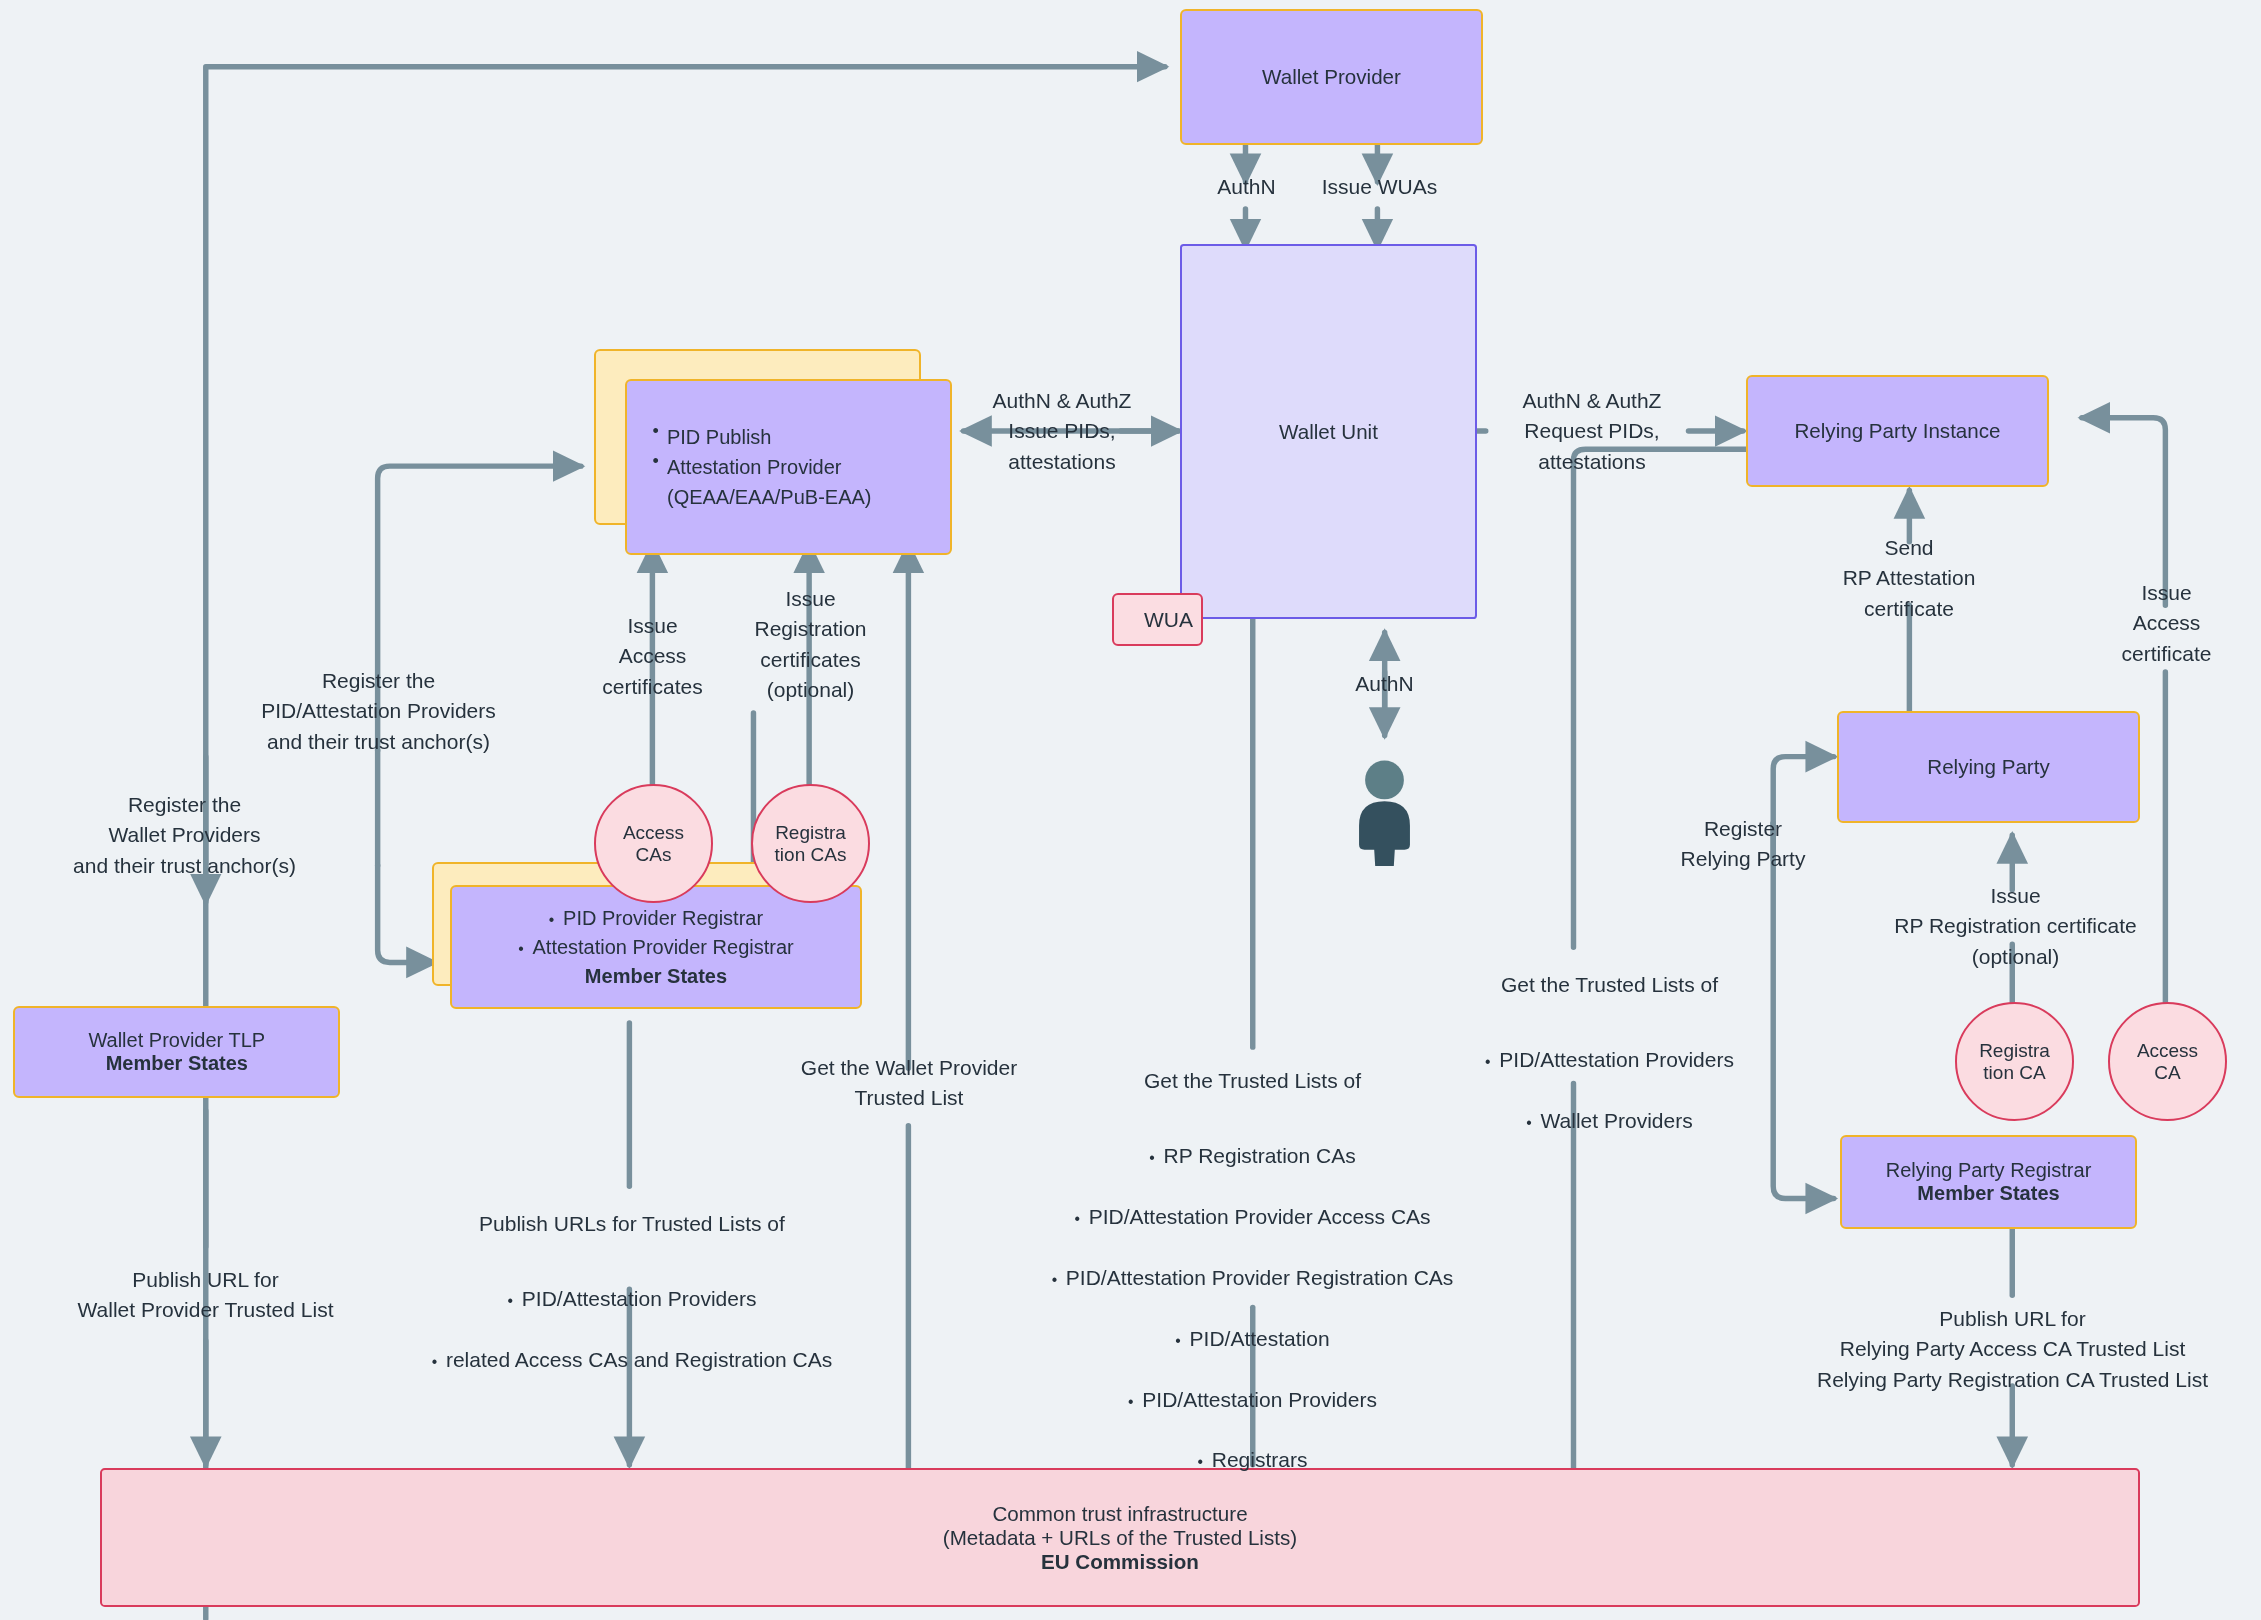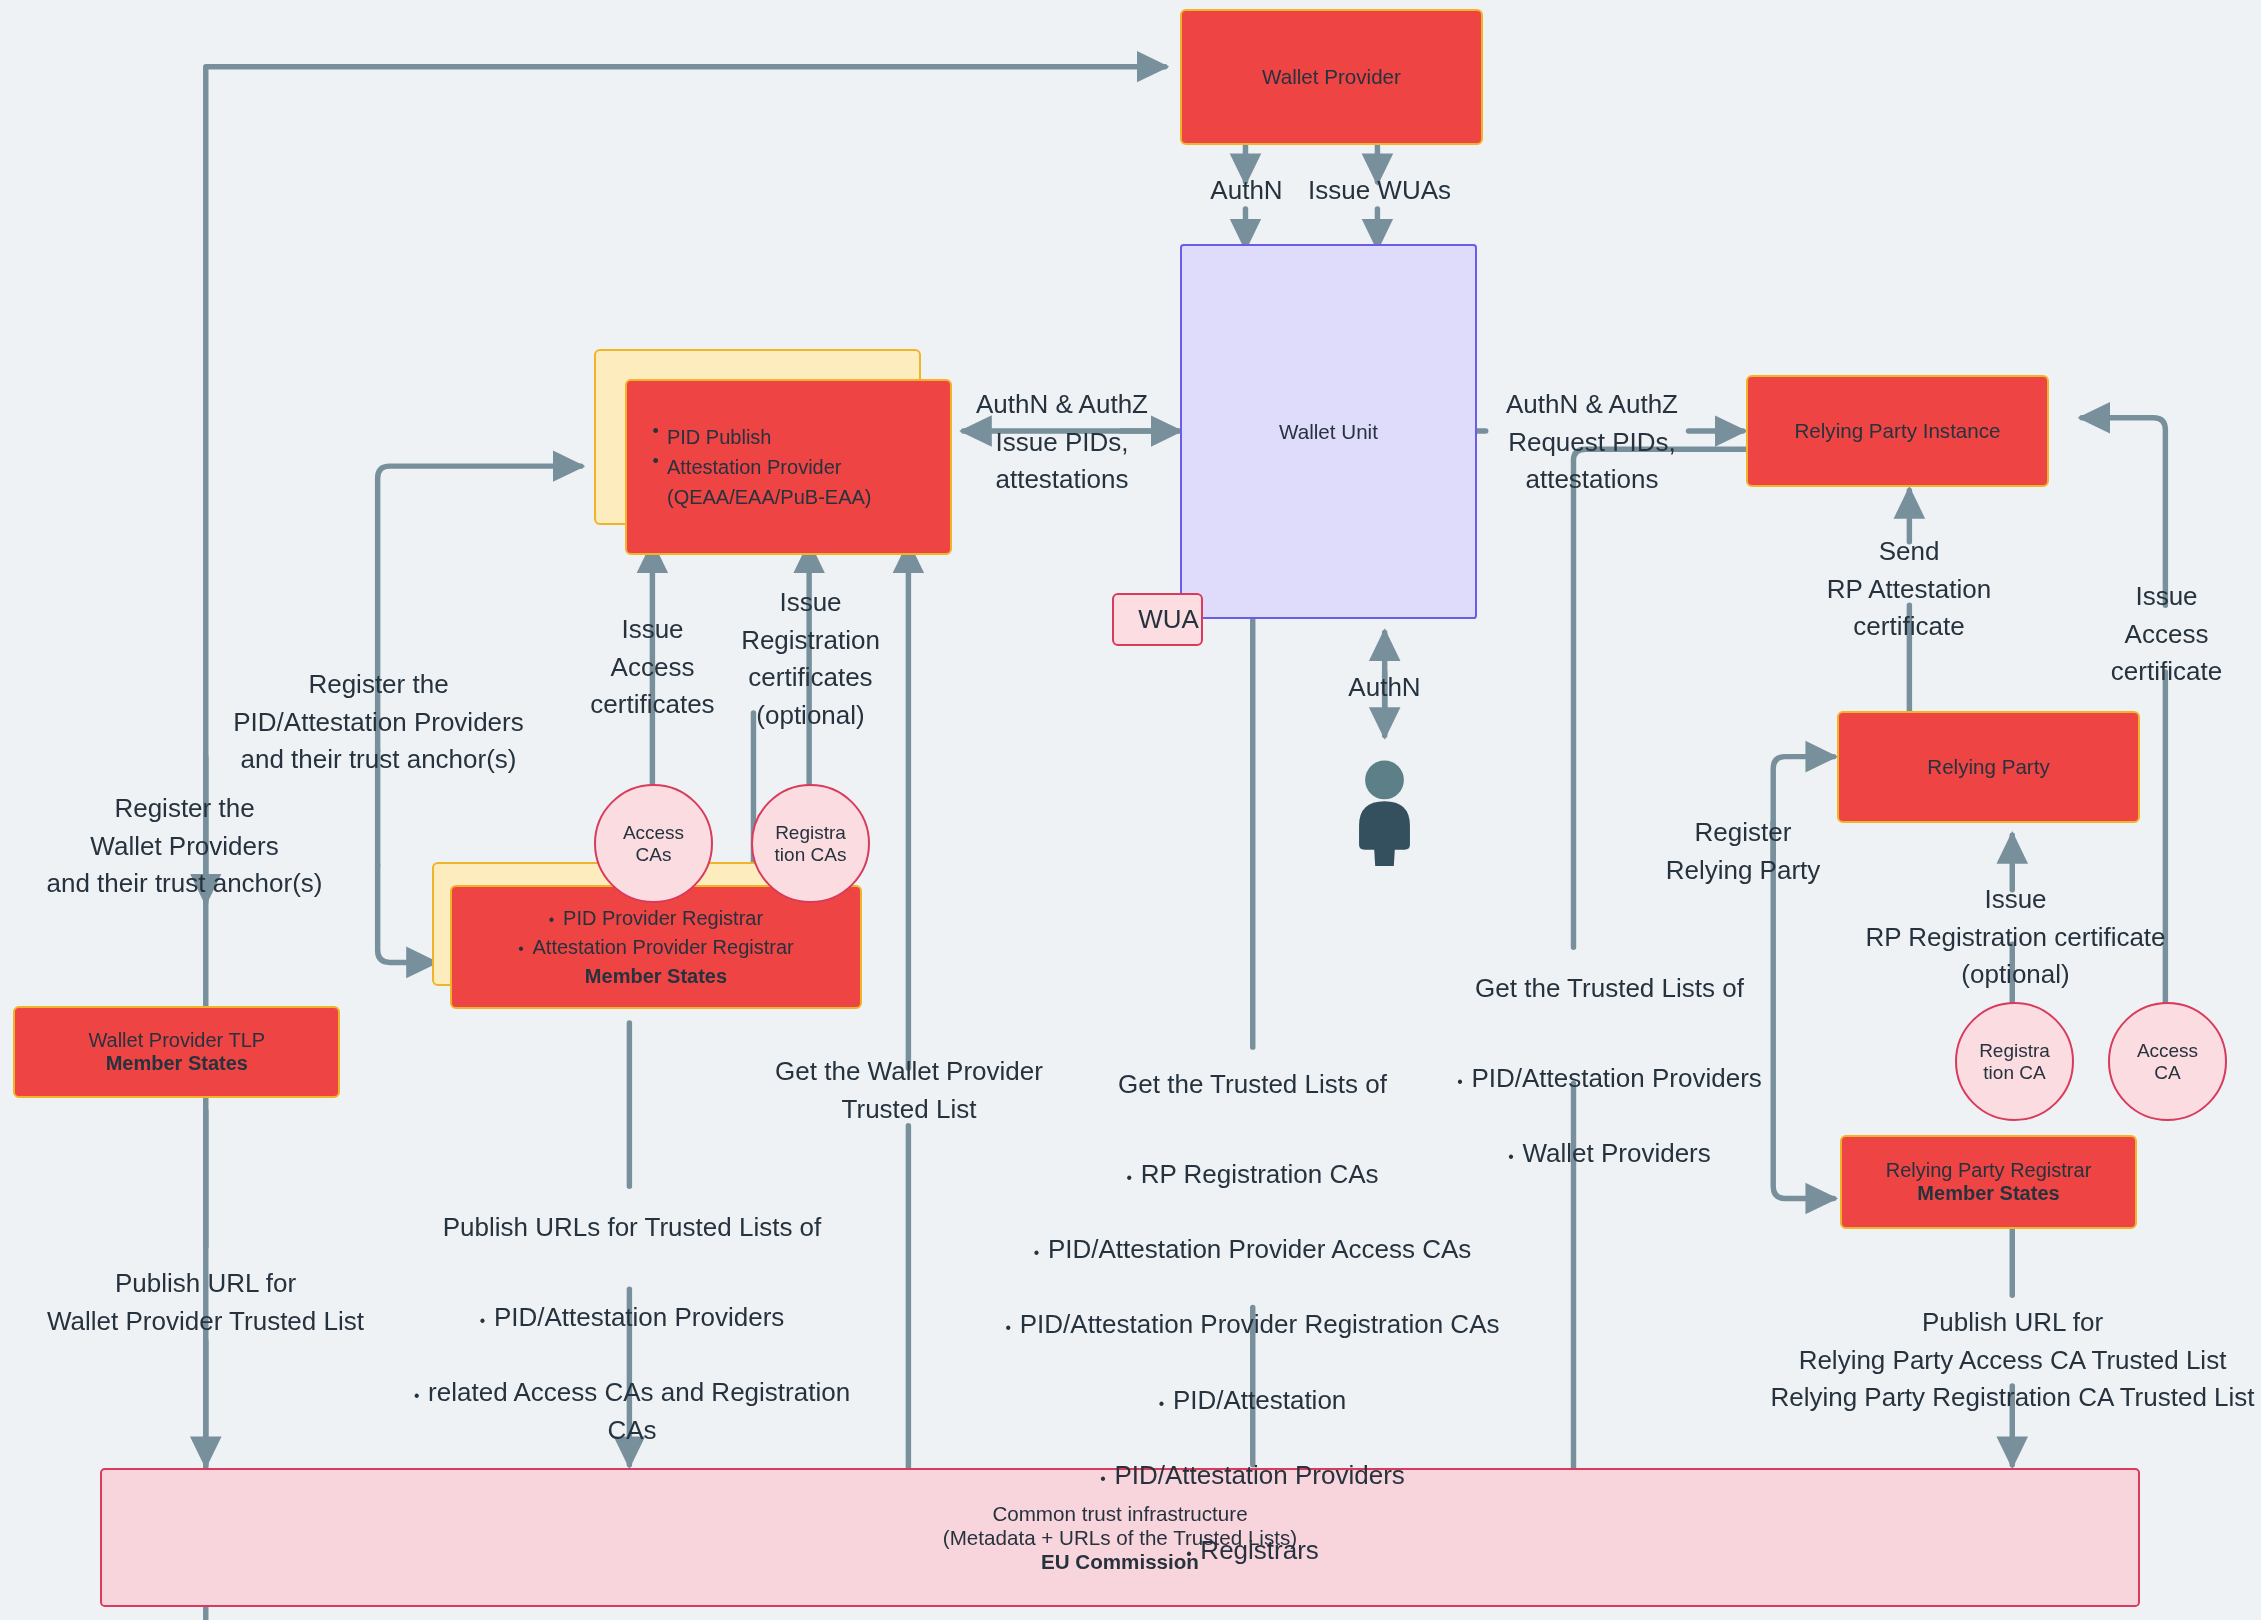--- a/index.html
+++ b/index.html
@@ -2,40 +2,40 @@
 <html style="font-size:9.7px"><head>
 <meta charset="utf-8">
 <style>
   html,body{margin:0;padding:0;background:#eef2f5;}
   body{font-family:"Liberation Sans", sans-serif;}
   #stage{position:relative;width:2261px;height:1621px;background:#eef2f5;overflow:hidden;}
   svg.edges{position:absolute;left:0;top:0;width:2261px;height:1621px;pointer-events:none;}
 
   .node{position:absolute;box-sizing:border-box;display:flex;flex-direction:column;
         align-items:center;justify-content:center;text-align:center;color:#26323d;}
-  .box{background:#ef4444;border:2.4px solid #f0b429;border-radius:6px;}
+  .box{background:#c4b5fd;border:2.4px solid #f0b429;border-radius:6px;}
   .box-stack{background:#fdecbe;border:2.4px solid #f0b429;border-radius:6px;}
   .purple{background:#dedbfb;border:2.4px solid #6c5ce7;border-radius:3.6px;}
   .pinkbox{background:#fbdde2;border:2.4px solid #d93b5c;border-radius:6px;padding-left:22px;}
   .pinkbar{background:#f8d5dc;border:2.4px solid #d93b5c;border-radius:4.8px;}
   .circle{background:#fbdce1;border:2.4px solid #d93b5c;border-radius:50%;
           display:flex;align-items:center;justify-content:center;text-align:center;
           position:absolute;color:#26323d;}
   .lbl{position:absolute;color:#26323d;text-align:center;line-height:1.45;
        white-space:pre-line;}
   .bullets{list-style:none;margin:0;padding:0;text-align:left;}
   .bullets li{position:relative;padding-left:20.6px;line-height:1.5;}
   .bullets li:before{content:"\2022";position:absolute;left:6px;top:-0.6px;font-size:18px;line-height:1.2;}
   .ctr-bullets{list-style:none;margin:0;padding:0;text-align:center;}
   .ctr-bullets li{line-height:1.45;}
   .ctr-bullets li.b:before{content:"\2022\00a0\00a0";font-size:15.7px;}
   .bold{font-weight:bold;}
   .f34{font-size:20.6px;}
   .f33{font-size:20px;}
-  .f32{font-size:26px;}
+  .f32{font-size:21px;}
   .f31{font-size:19px;}
   .person{position:absolute;}
 </style>
 </head>
 <body>
 
 <div id="stage">
 
   <svg class="edges" viewBox="0 0 3736 2678">
     <defs>

